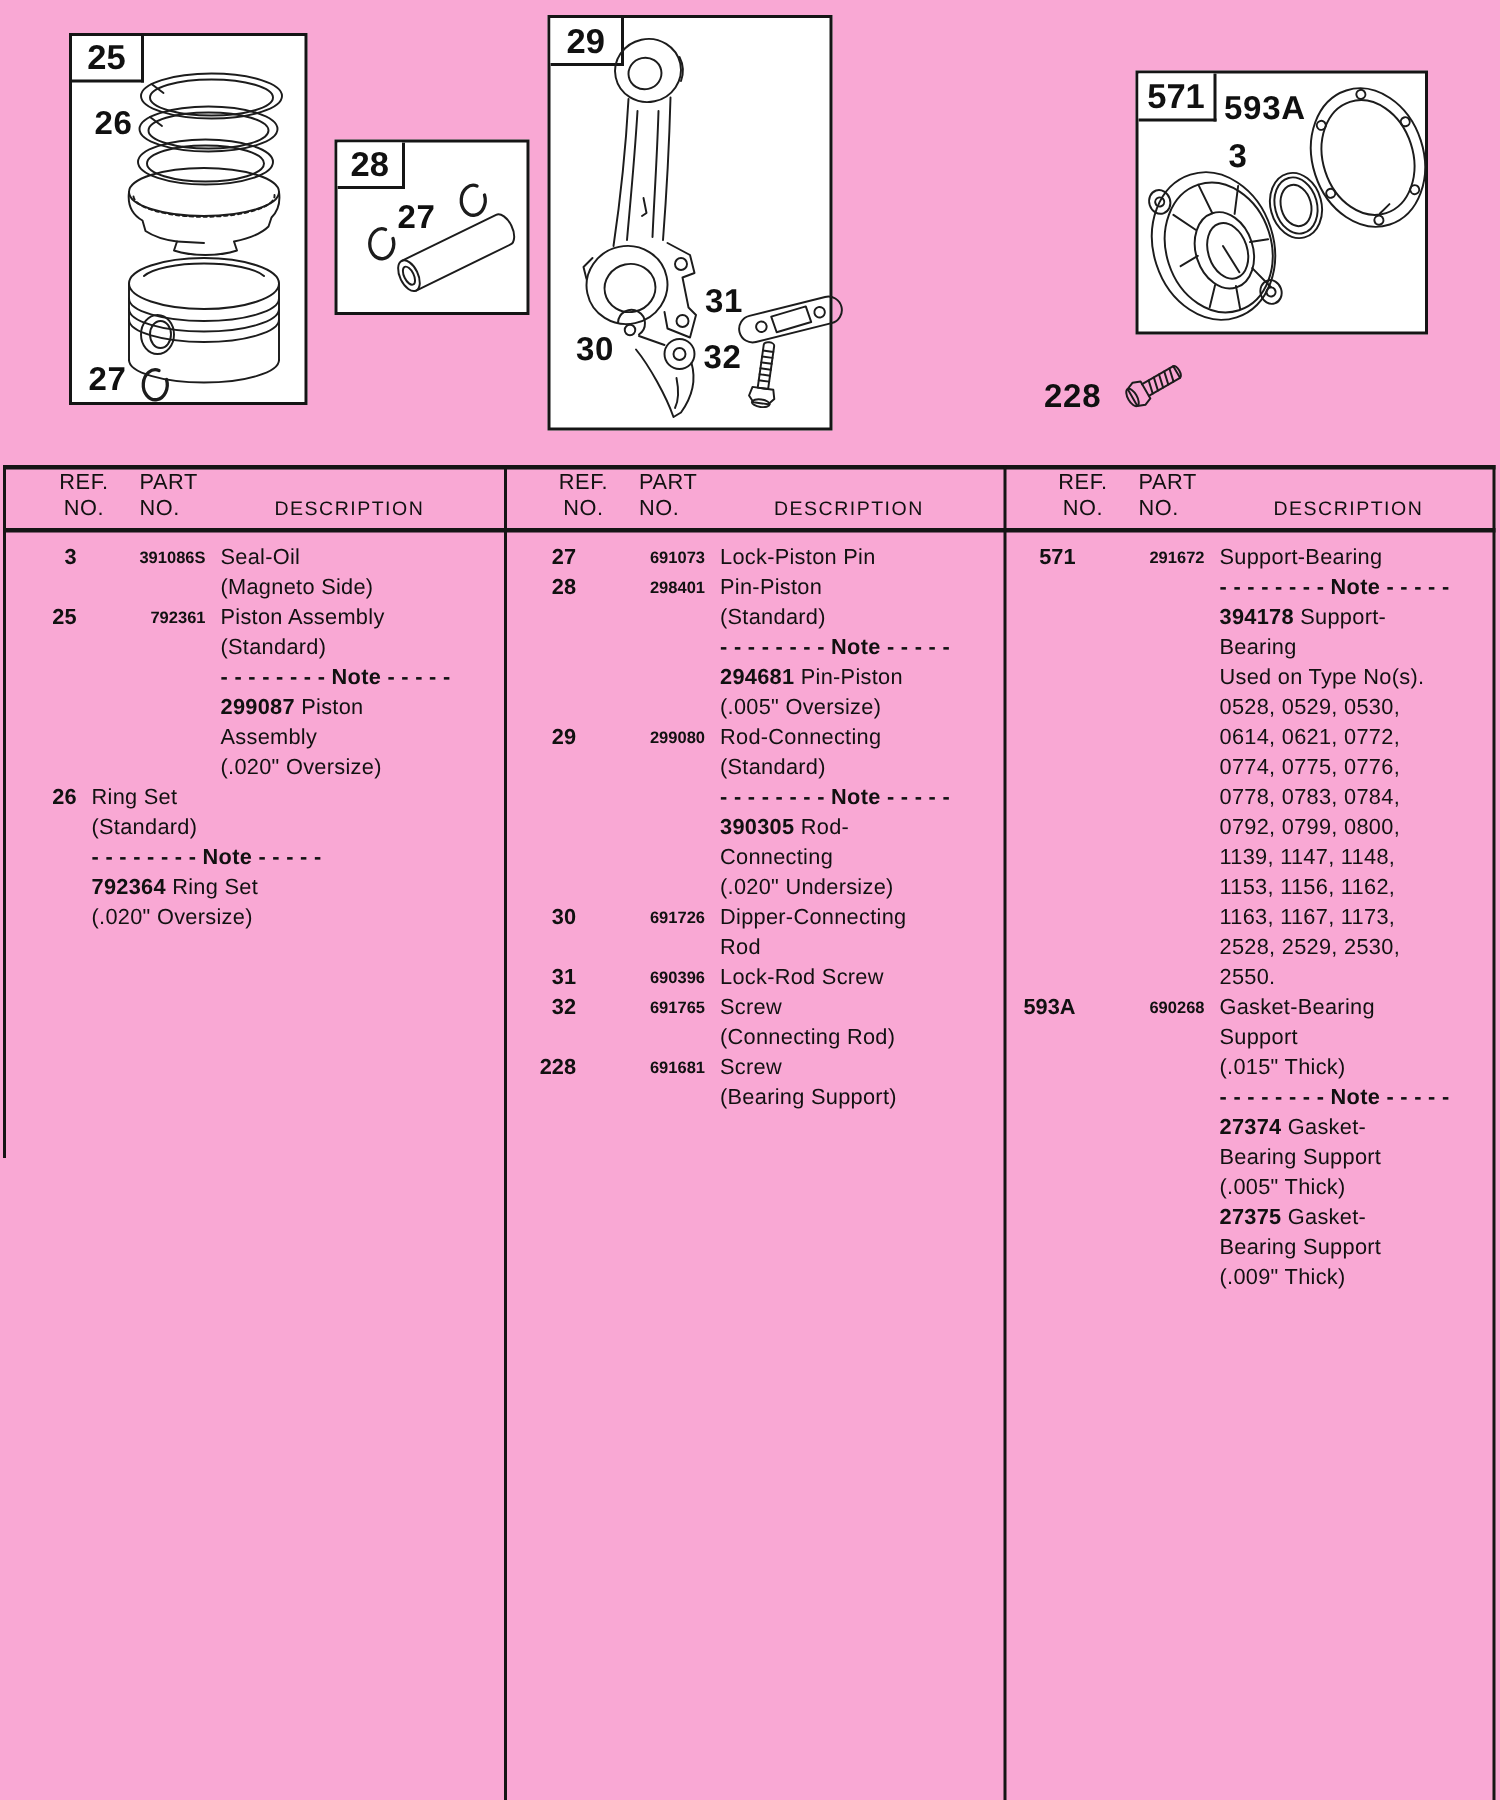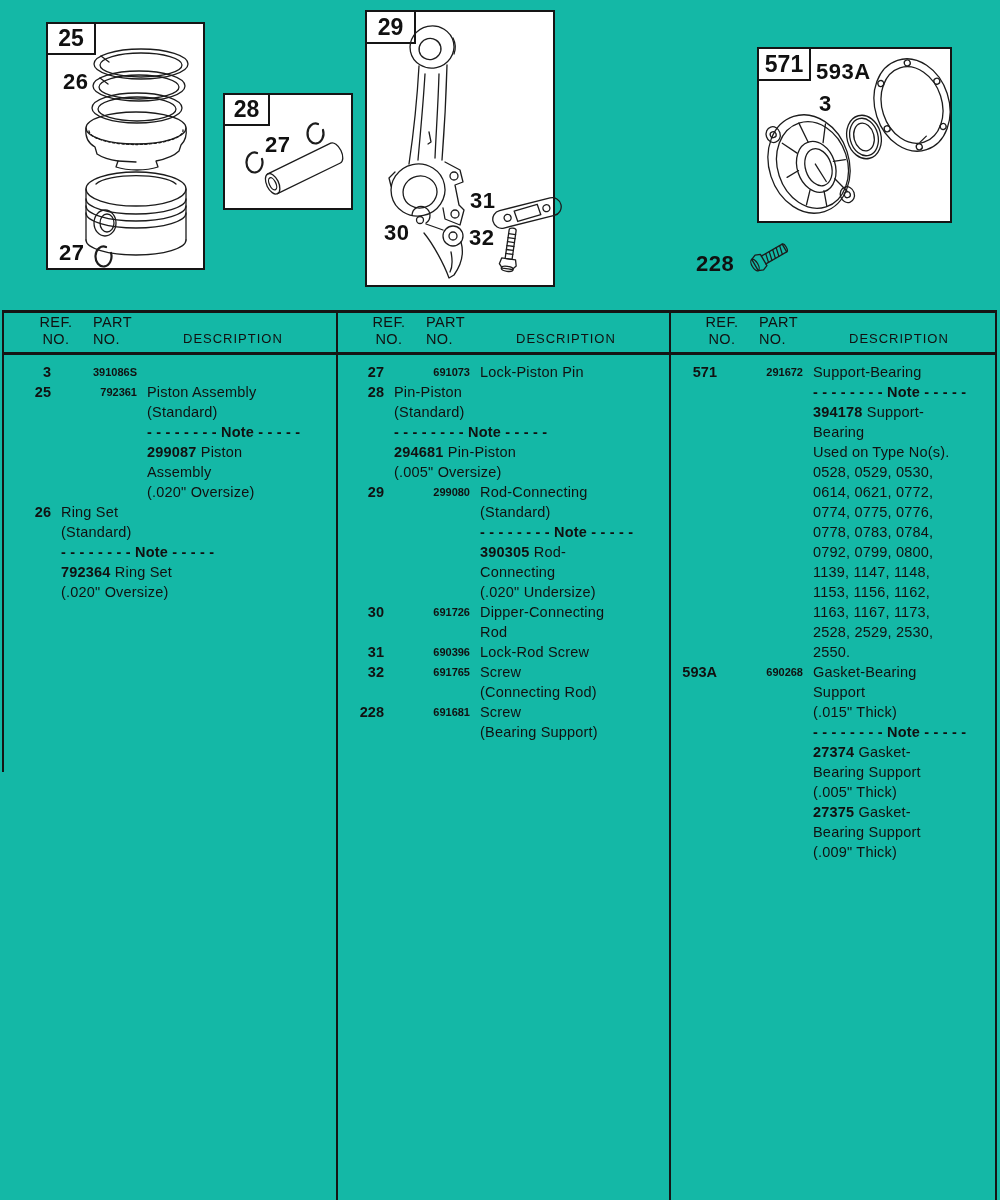--- a/index.html
+++ b/index.html
@@ -1,17 +1,17 @@
 <!DOCTYPE html>
 <html><head>
 <meta charset="utf-8">
 <style>
   html,body{margin:0;padding:0;background:#fff;}
   .page{
-    position:relative;width:1000px;height:1200px;background:#14b8a6;
+    position:relative;width:1000px;height:1200px;background:#f9a8d4;
     font-family:"Liberation Sans","DejaVu Sans",sans-serif;color:#111;overflow:hidden;
   }
   
   .panel{position:absolute;border:2px solid #151515;background:#fff;box-sizing:border-box;}
   .corner-tag{
     position:absolute;top:0;left:0;border-right:2px solid #151515;border-bottom:2px solid #151515;
     display:flex;align-items:center;justify-content:center;
     font-weight:bold;font-size:23px;background:#fff;box-sizing:border-box;
   }
   .callout{
@@ -231,20 +231,24 @@
         <div>PART</div>
         <div>NO.</div>
       </div>
     <div class="h-desc">DESCRIPTION</div>
   </div>
 
   <div class="tcol" style="left:5px;">
       <div class="entry">
         <span class="ref">3</span>
         <span class="part">391086S</span>
+        <div class="desc">
+          <div class="dline">Seal-Oil</div>
+          <div class="dline">(Magneto Side)</div>
+        </div>
       </div>
       <div class="entry">
         <span class="ref">25</span>
         <span class="part">792361</span>
         <div class="desc">
           <div class="dline">Piston Assembly</div>
           <div class="dline">(Standard)</div>
           <div class="dline"><b>- - - - - - - - Note - - - - -</b></div>
           <div class="dline"><b>299087</b> Piston</div>
           <div class="dline">Assembly</div>
@@ -265,20 +269,21 @@
   <div class="tcol" style="left:338px;">
       <div class="entry">
         <span class="ref">27</span>
         <span class="part">691073</span>
         <div class="desc">
           <div class="dline">Lock-Piston Pin</div>
         </div>
       </div>
       <div class="entry">
         <span class="ref">28</span>
+        <span class="part">298401</span>
         <div class="desc">
           <div class="dline">Pin-Piston</div>
           <div class="dline">(Standard)</div>
           <div class="dline"><b>- - - - - - - - Note - - - - -</b></div>
           <div class="dline"><b>294681</b> Pin-Piston</div>
           <div class="dline">(.005" Oversize)</div>
         </div>
       </div>
       <div class="entry">
         <span class="ref">29</span>

